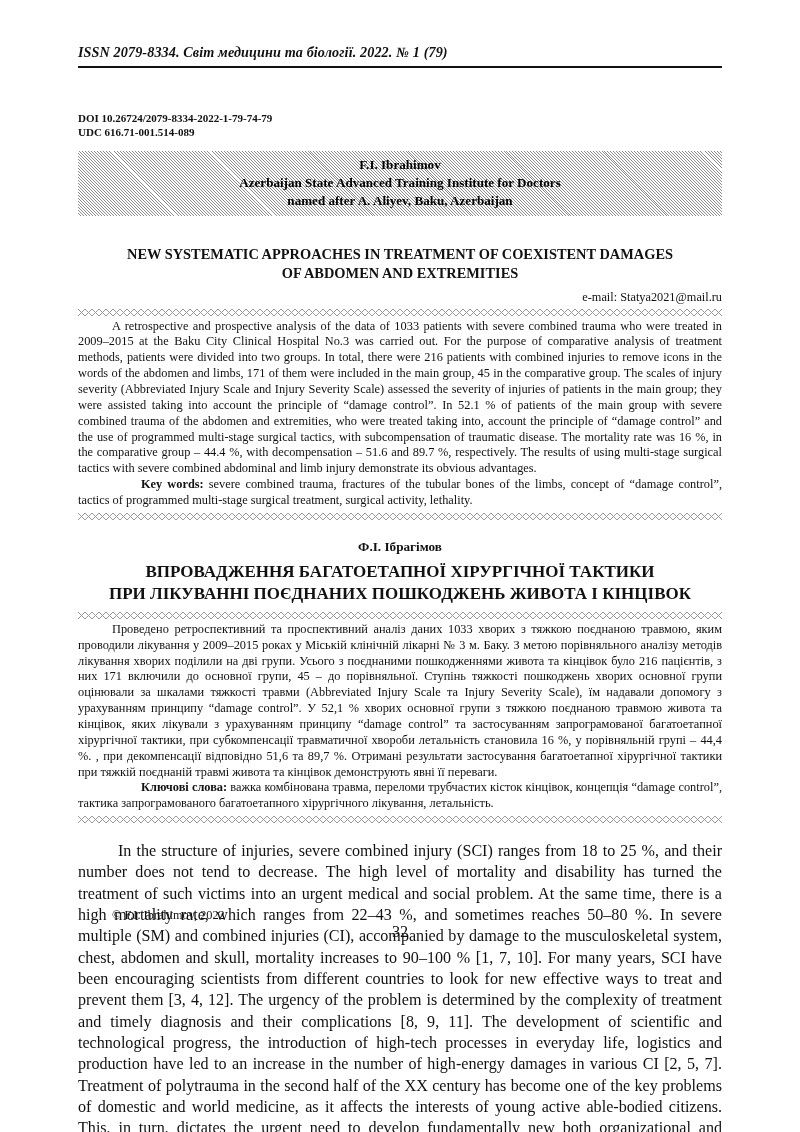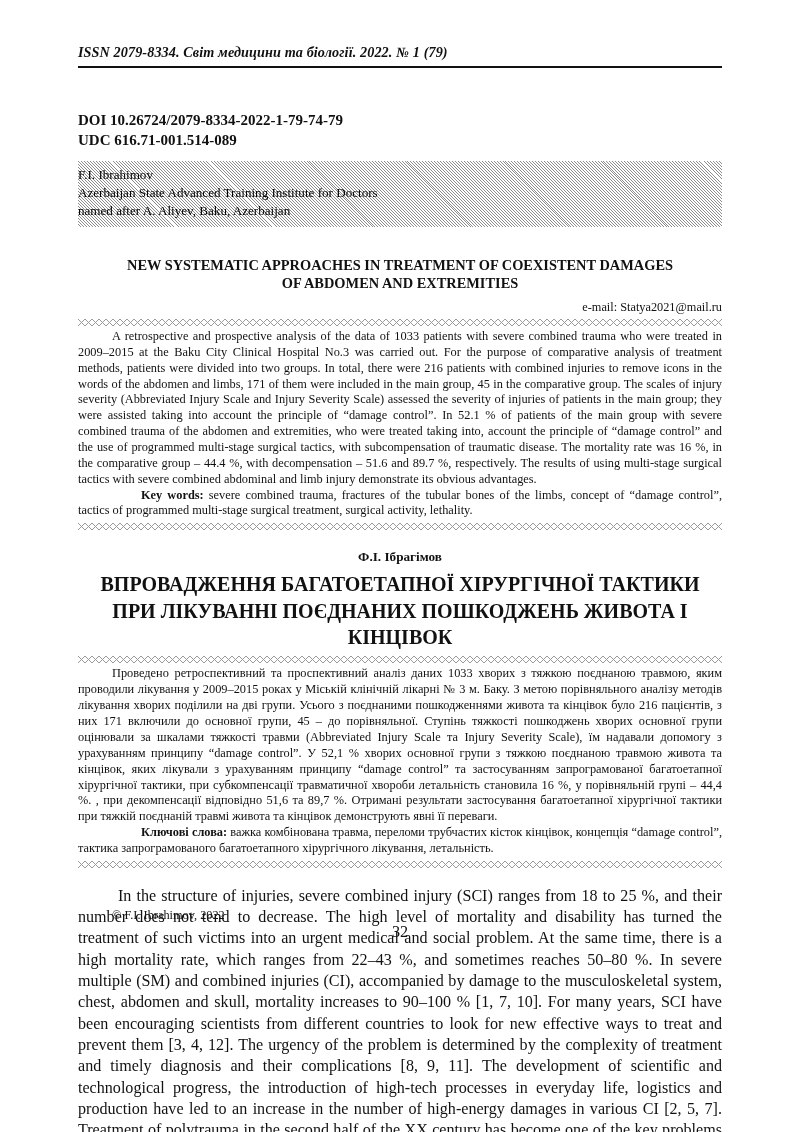--- a/index.html
+++ b/index.html
@@ -33,35 +33,36 @@
   }
   .rule {
     border: none;
     border-top: 2.2px solid #111;
     margin: 1px 0 9px 0;
   }
 
   
   .doi-block {
     font-weight: bold;
-    font-size: 15px;
+    font-size: 11px;
     line-height: 1.30;
     margin-bottom: 11px;
     margin-top: 43px;
   }
 
   
   .author-band {
     background-color: #ffffff;
     background-image: repeating-linear-gradient(
         45deg,
         #8d8d8d 0px, #8d8d8d 0.7px,
         #ffffff 0.7px, #ffffff 2.1px
       );
-    font-weight: normal;
+    text-align: center;
+    font-weight: bold;
     font-size: 13.1px;
     line-height: 1.39;
     padding: 5px 0 6px 0;
     color: #000;
   }
   .author-band .ln { display: block; white-space: nowrap; }
 
   
   .article-title {
     text-align: center;
@@ -107,21 +108,21 @@
   
   .ua-author {
     text-align: center;
     font-weight: bold;
     font-size: 13.2px;
     margin-top: 19px;
   }
   .ua-title {
     text-align: center;
     font-weight: bold;
-    font-size: 20px;
+    font-size: 17px;
     line-height: 1.32;
     margin-top: 6px;
     margin-bottom: 6px;
   }
   .ua-title .ln { display: block; }
 
   
   .body-text {
     font-size: 16.1px;
     line-height: 1.325;

